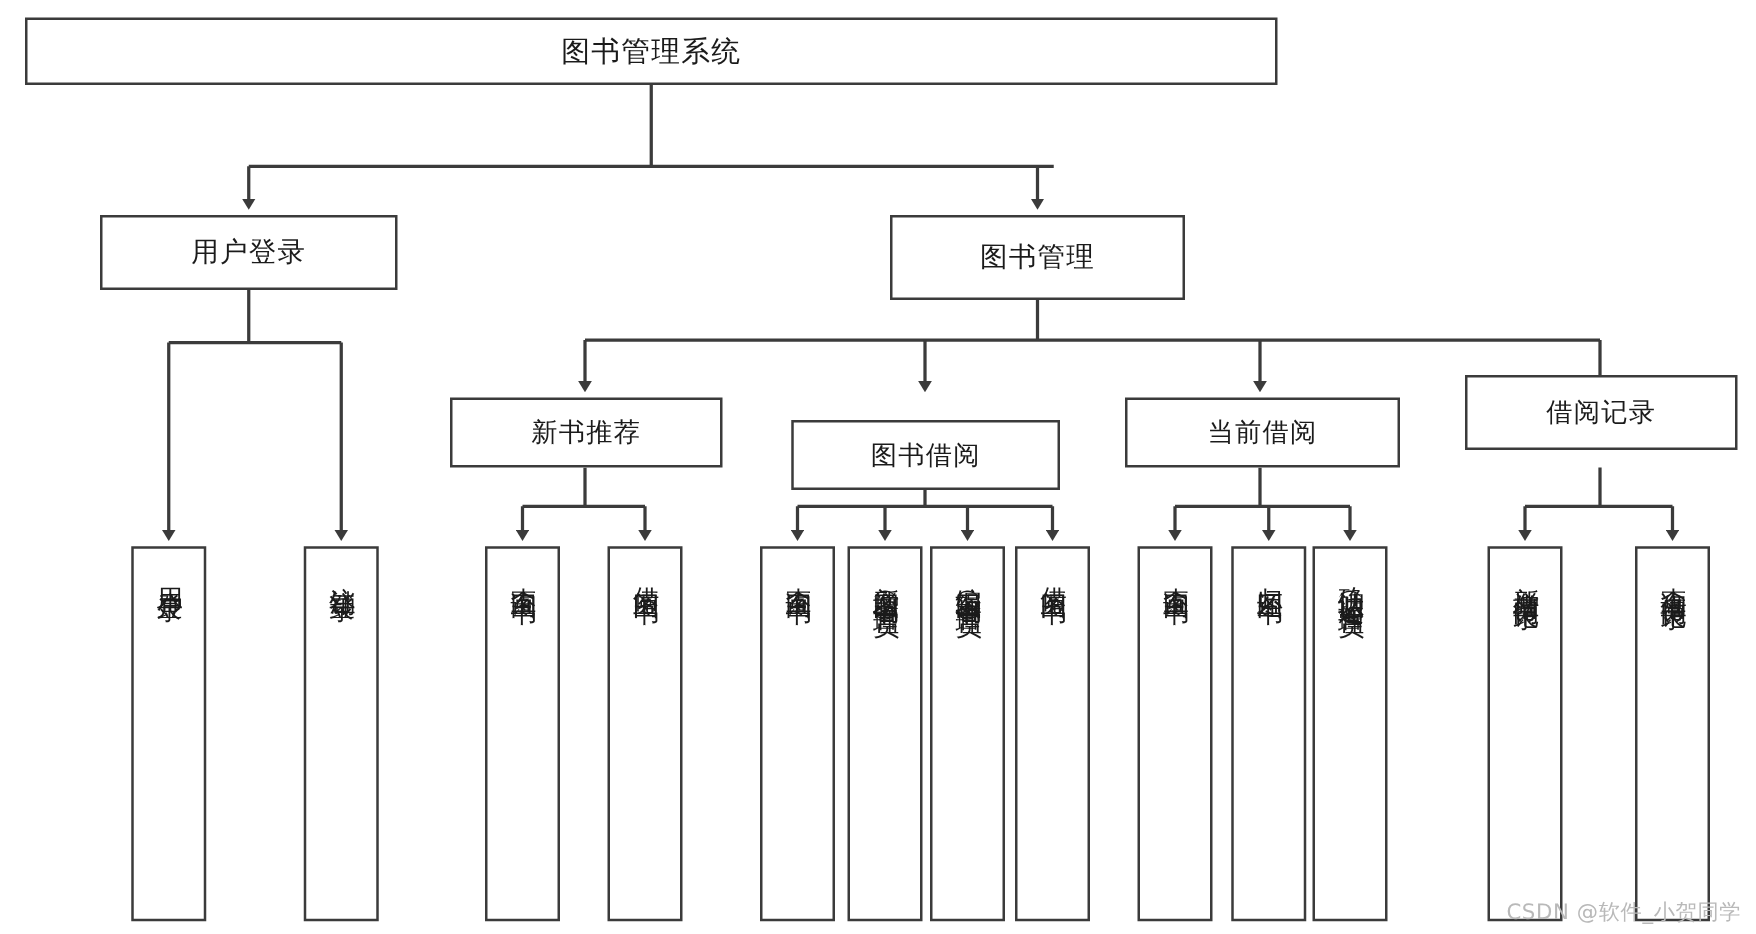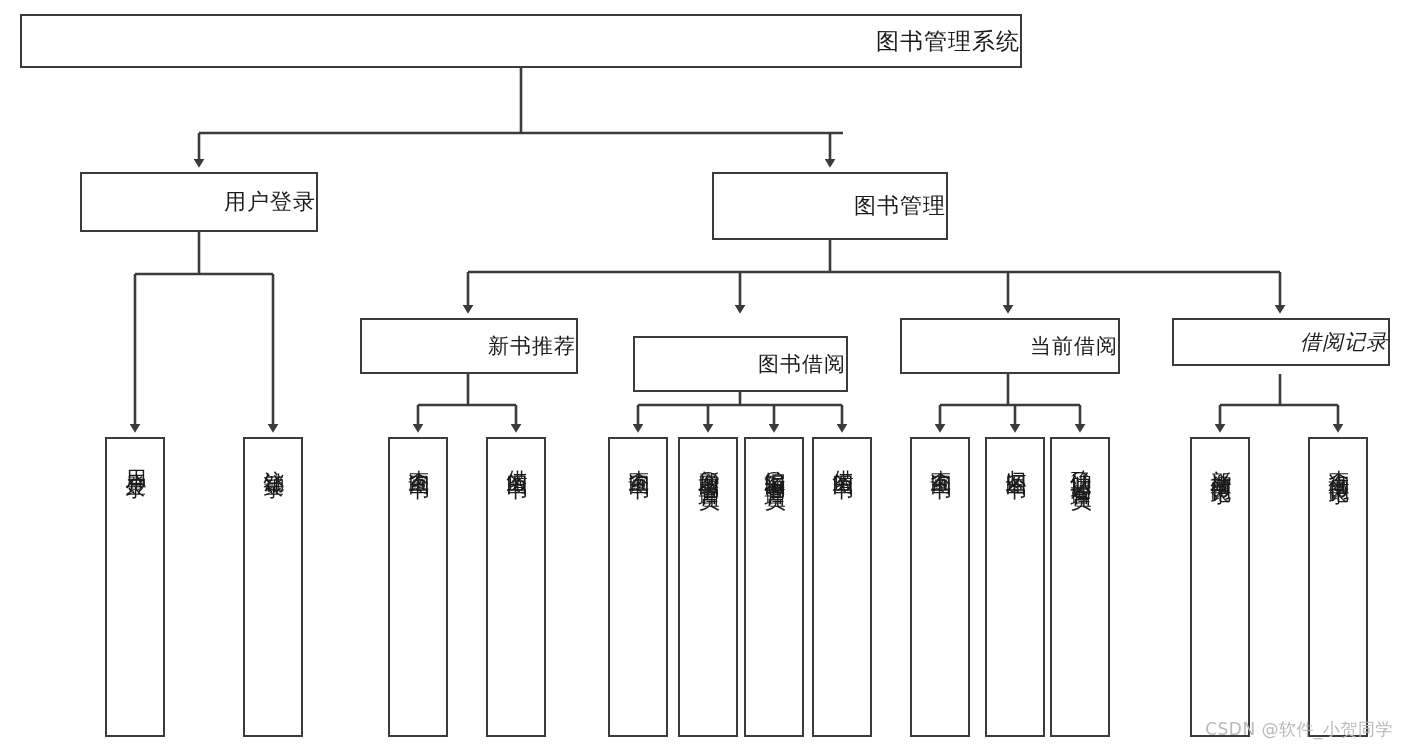--- a/index.html
+++ b/index.html
@@ -23,21 +23,21 @@
     width: 1405px;
     height: 747px;
   }
   .node {
     position: absolute;
     box-sizing: border-box;
     border: 2.5px solid #3b3b3b;
     background: #ffffff;
     display: flex;
     align-items: center;
-    justify-content: flex-end;
+    justify-content: center;
     color: #1b1b1b;
     z-index: 2;
   }
   .node.level0 {
     font-size: 23px;
   }
   .node.level1 {
     font-size: 22px;
   }
   .node.level2 {
@@ -143,21 +143,21 @@
 
   <div class="node level2" style="left:360px;top:318px;width:218px;height:56px;">
     <span class="htext">新书推荐</span>
   </div>
   <div class="node level2" style="left:633px;top:336px;width:215px;height:56px;">
     <span class="htext">图书借阅</span>
   </div>
   <div class="node level2" style="left:900px;top:318px;width:220px;height:56px;">
     <span class="htext">当前借阅</span>
   </div>
-  <div class="node level2" style="left:1172px;top:318px;width:218px;height:48px;font-style:italic;">
+  <div class="node level2" style="left:1172px;top:300px;width:218px;height:60px;">
     <span class="htext">借阅记录</span>
   </div>
 
   <div class="node leaf" style="left:105px;top:437px;width:60px;height:300px;">
     <span class="vtext">用户登录</span>
   </div>
   <div class="node leaf" style="left:243px;top:437px;width:60px;height:300px;">
     <span class="vtext">注销登录</span>
   </div>
   <div class="node leaf" style="left:388px;top:437px;width:60px;height:300px;">

